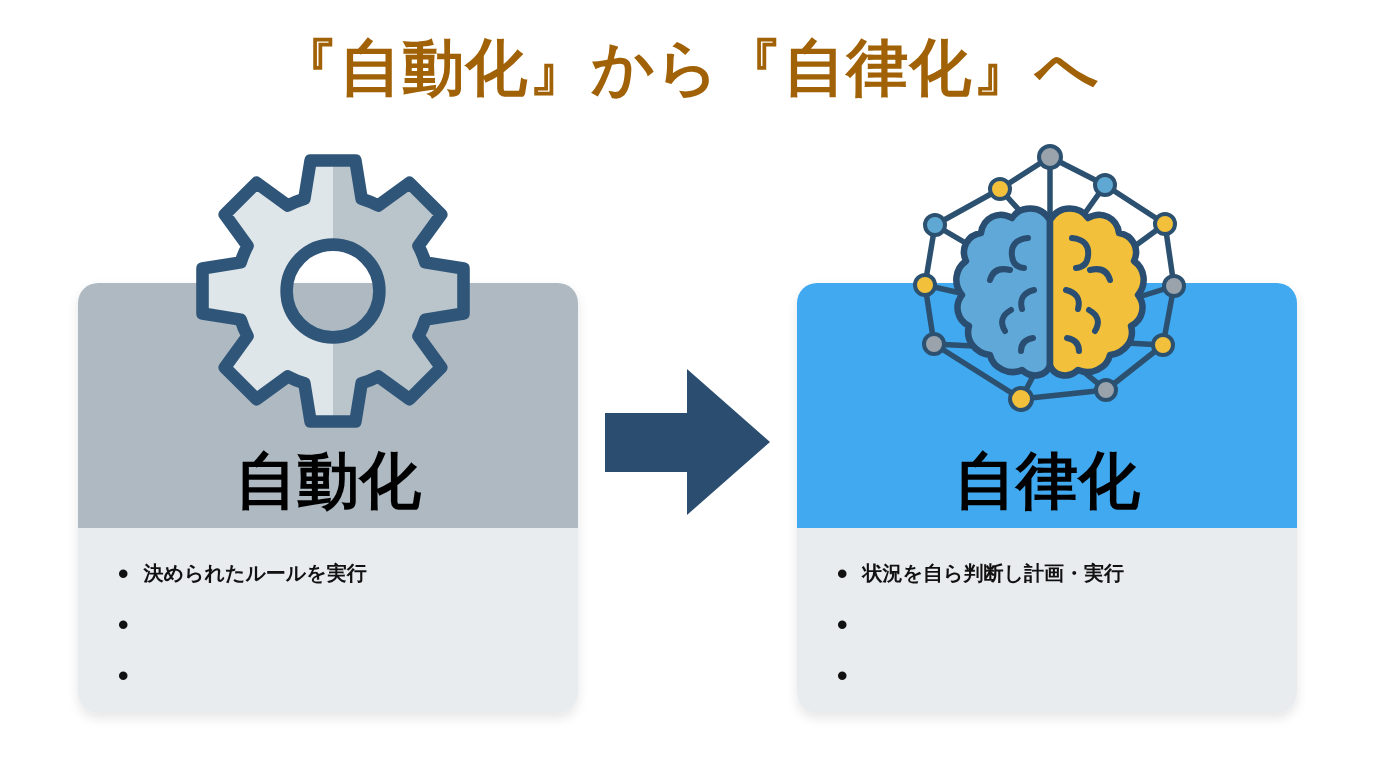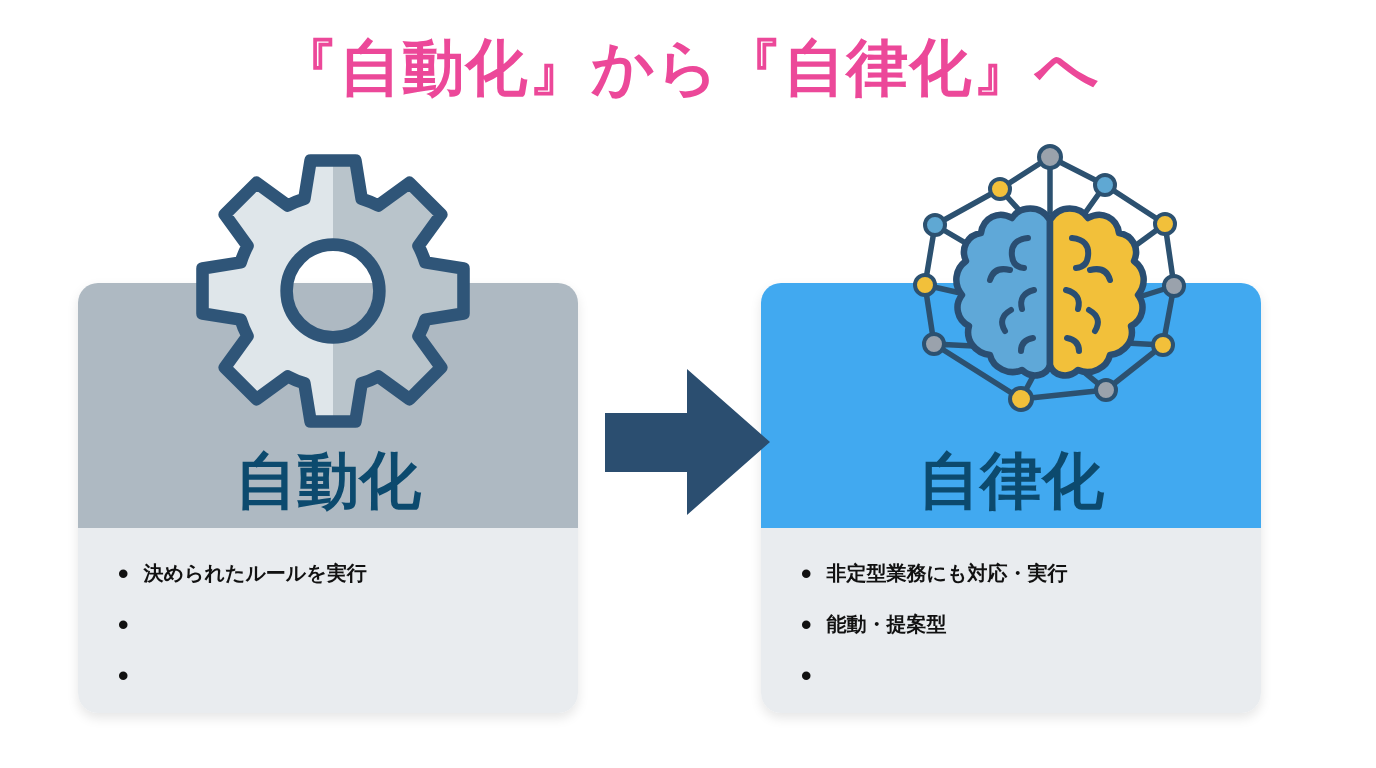--- a/index.html
+++ b/index.html
@@ -10,35 +10,35 @@
   }
   html,body{margin:0;padding:0;}
   body{
     width:1376px;height:768px;position:relative;overflow:hidden;
     background:var(--background);
     font-family:"Liberation Sans","DejaVu Sans",sans-serif;
     color:var(--text);
   }
   .main-title{
     position:absolute;top:26px;left:0;width:1376px;text-align:center;
-    font-size:62px;font-weight:900;letter-spacing:1px;color:#ec4899;
+    font-size:62px;font-weight:900;letter-spacing:1px;color:#a16207;
   }
   .card{
     position:absolute;top:283px;width:500px;height:430px;border-radius:20px;
     overflow:hidden;box-shadow:0 5px 12px rgba(0,0,0,.10);
   }
   .card-left{left:78px;}
-  .card-right{left:761px;}
+  .card-right{left:797px;}
   .card-header{
     height:245px;display:flex;align-items:flex-end;justify-content:center;
     padding-bottom:16px;box-sizing:border-box;
   }
   .card-left .card-header{background:var(--left-header);}
   .card-right .card-header{background:var(--right-header);}
-  .card-title{font-size:62px;font-weight:900;line-height:1;color:#0c4a6e;}
+  .card-title{font-size:62px;font-weight:900;line-height:1;color:#000000;}
   .card-body{
     height:185px;background:var(--card-body);box-sizing:border-box;
     padding:20px 14px 0 40px;display:flex;flex-direction:column;
   }
   .bullet-row{display:flex;align-items:center;height:51px;}
   .bullet-dot{font-size:30px;font-weight:900;margin-right:15px;line-height:1;}
   .bullet-text{font-size:20px;font-weight:800;white-space:nowrap;}
   .icon-wrap{position:absolute;pointer-events:none;}
   .gear-wrap{left:188px;top:146px;width:290px;height:290px;}
   .brain-wrap{left:898px;top:142px;width:300px;height:305px;}
@@ -68,25 +68,24 @@
   </div>
 </div>
 
 <div class="card card-right">
   <div class="card-header">
     <div class="card-title">自律化</div>
   </div>
   <div class="card-body">
     <div class="bullet-row">
       <span class="bullet-dot">•</span>
-      <span class="bullet-text">非定型業務にも対応・実行</span>
+      <span class="bullet-text">状況を自ら判断し計画・実行</span>
     </div>
     <div class="bullet-row">
       <span class="bullet-dot">•</span>
-      <span class="bullet-text">能動・提案型</span>
     </div>
     <div class="bullet-row">
       <span class="bullet-dot">•</span>
     </div>
   </div>
 </div>
 
 <div class="icon-wrap gear-wrap">
   <svg viewBox="-150 -150 300 300">
     <defs>

